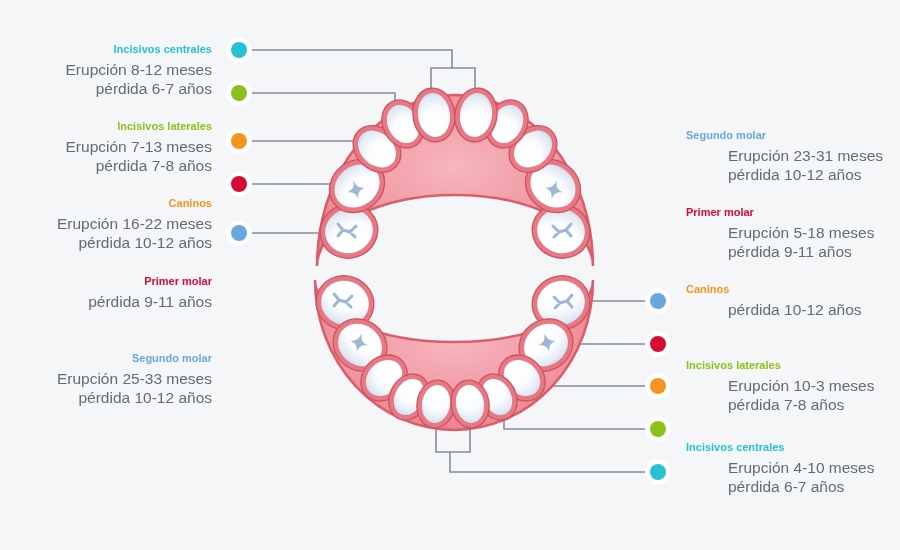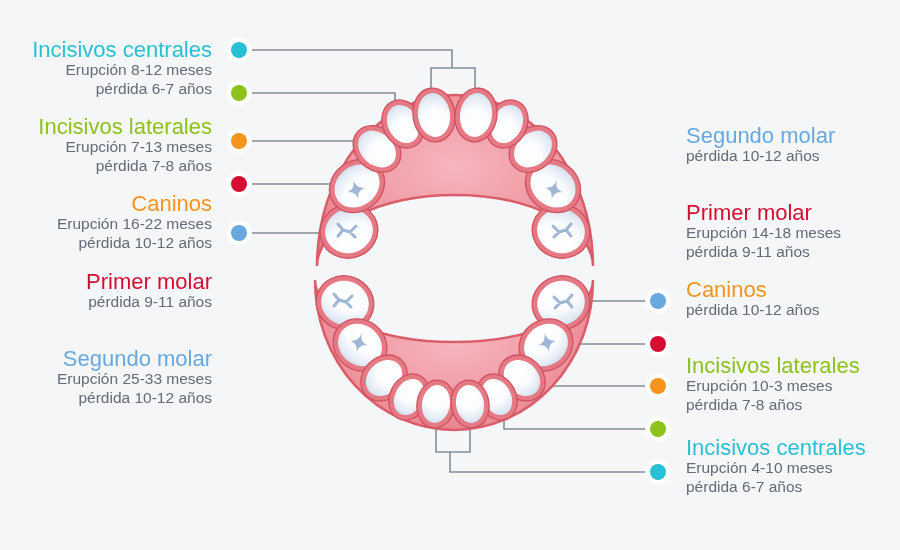--- a/index.html
+++ b/index.html
@@ -3,22 +3,22 @@
 <meta charset="utf-8">
 <style>
   html,body { margin:0; padding:0; background:#F5F6F7; }
   .canvas {
     position:relative; width:900px; height:550px; overflow:hidden;
     background:#F5F6F7;
     font-family:"Liberation Sans","DejaVu Sans",sans-serif;
   }
   .diagram-svg { position:absolute; left:0; top:0; }
   .label { position:absolute; color:#646B76; }
-  .label .title { font-weight:normal; font-size:22px; line-height:21px; }
-  .label .line  { font-size:15.5px; line-height:19px; }
+  .label .title { font-weight:bold; font-size:11px; line-height:21px; }
+  .label .line  { font-size:15.5px; line-height:19px;margin-left:42px; }
   .label.left  { left:0;  width:212px; text-align:right; }
   .label.right { left:686px; width:214px; text-align:left; }
 </style>
 </head>
 <body>
 
 <div class="canvas">
 
   <svg class="diagram-svg" width="900" height="550" viewBox="0 0 900 550">
     <defs>
@@ -226,25 +226,26 @@
     <div class="line">pérdida 9-11 años</div>
   </div>
   <div class="label left" style="top:348px">
     <div class="title" style="color: rgb(104, 168, 223);">Segundo molar</div>
     <div class="line">Erupción 25-33 meses</div>
     <div class="line">pérdida 10-12 años</div>
   </div>
 
   <div class="label right" style="top:125px">
     <div class="title" style="color: rgb(104, 168, 223);">Segundo molar</div>
+    <div class="line">Erupción 23-31 meses</div>
     <div class="line">pérdida 10-12 años</div>
   </div>
   <div class="label right" style="top:202px">
     <div class="title" style="color: rgb(214, 13, 50);">Primer molar</div>
-    <div class="line">Erupción 14-18 meses</div>
+    <div class="line">Erupción 5-18 meses</div>
     <div class="line">pérdida 9-11 años</div>
   </div>
   <div class="label right" style="top:279px">
     <div class="title" style="color: rgb(247, 148, 30);">Caninos</div>
     <div class="line">pérdida 10-12 años</div>
   </div>
   <div class="label right" style="top:355px">
     <div class="title" style="color: rgb(141, 193, 28);">Incisivos laterales</div>
     <div class="line">Erupción 10-3 meses</div>
     <div class="line">pérdida 7-8 años</div>

